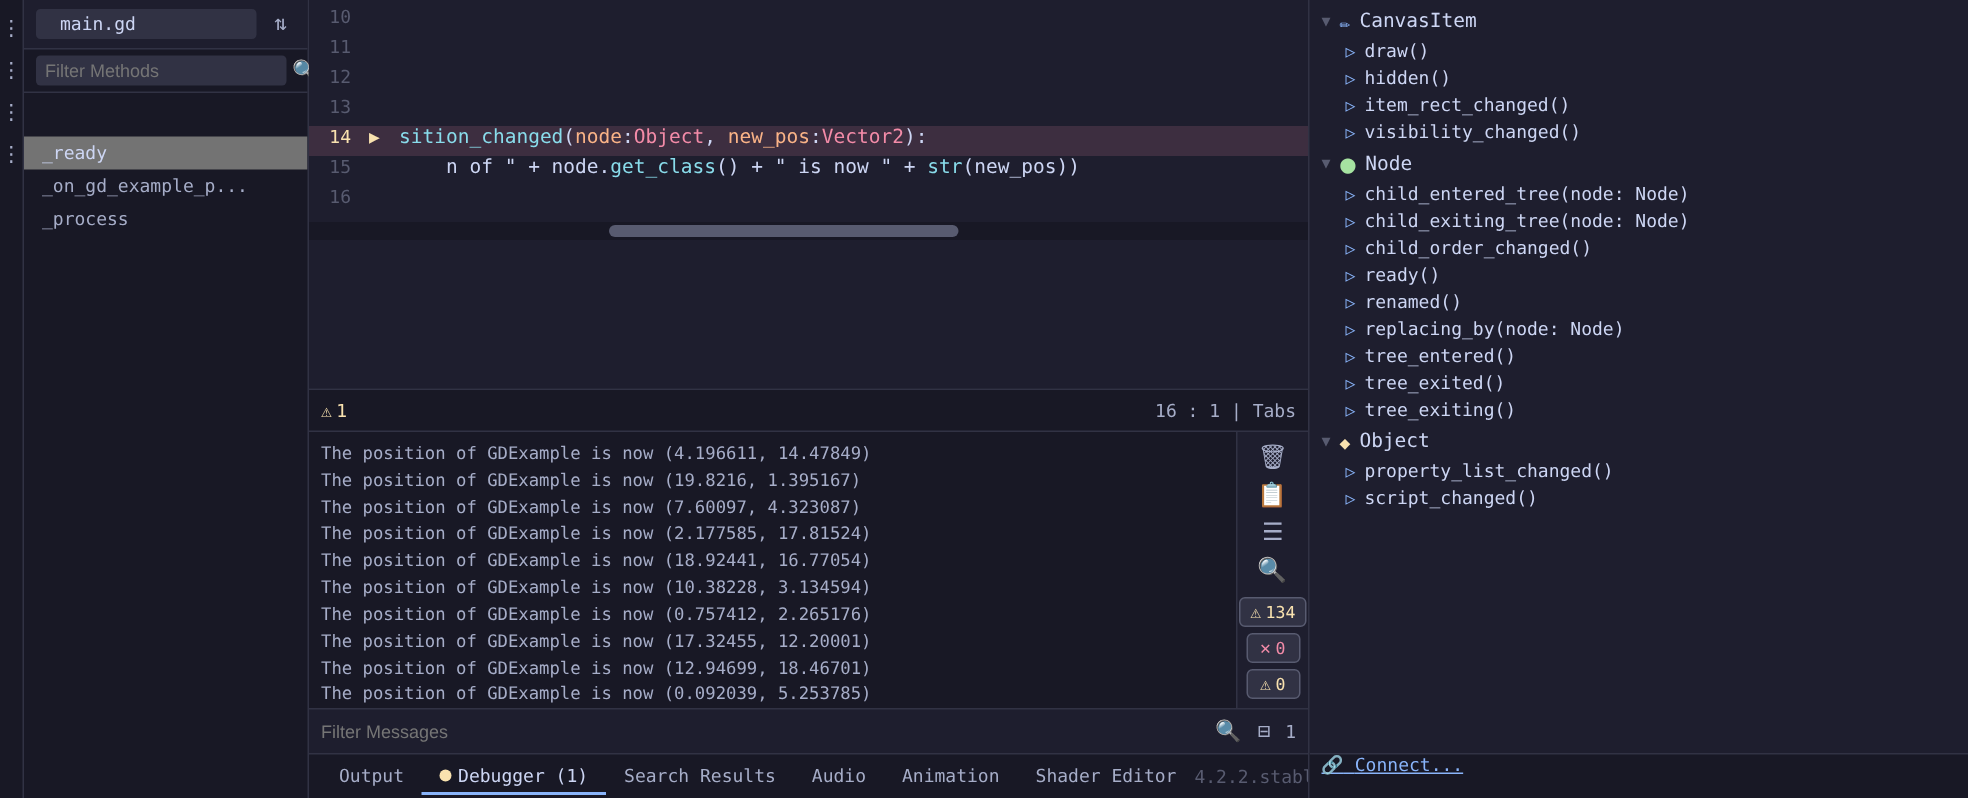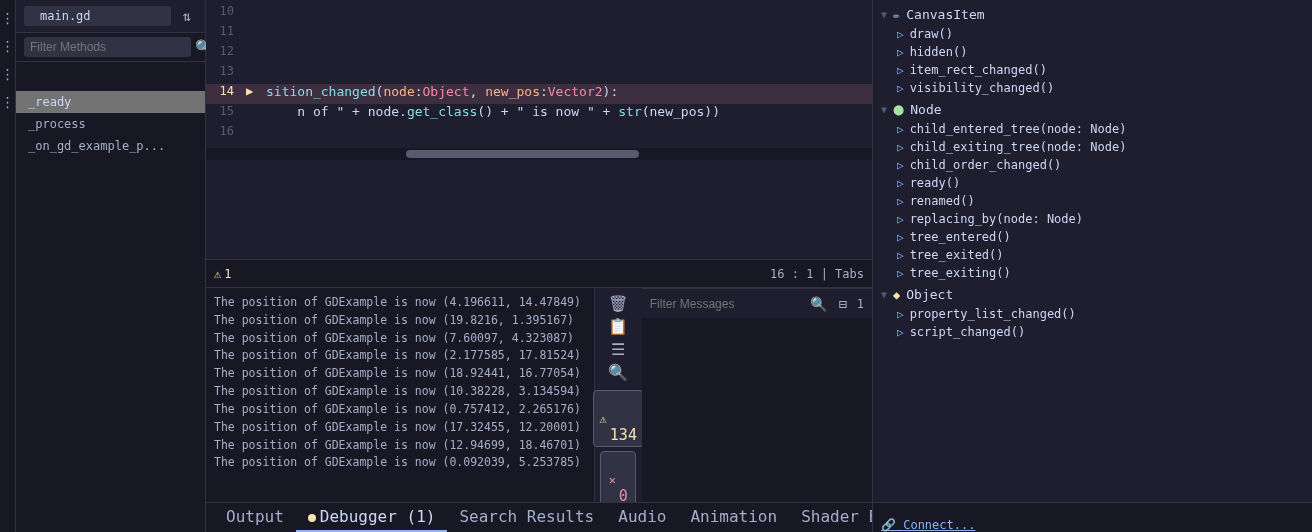--- a/index.html
+++ b/index.html
@@ -204,20 +204,21 @@
     .status-position {
       margin-left: auto;
     }
 
     
     .output-panel {
       height: 215px;
       background: #181825;
       border-top: 1px solid #313244;
       display: flex;
+      flex-direction: column;
       overflow: hidden;
     }
 
     .output-content {
       display: flex;
       flex: 1;
       overflow: hidden;
     }
 
     .output-text {
@@ -277,22 +278,21 @@
       border: 1px solid #585b70;
     }
 
     .badge-info {
       background: #313244;
       color: #f9e2af;
       border: 1px solid #585b70;
     }
 
     .badge-num {
-      font-size: 15px;
-      margin-top: 33px;
+      font-size: 11px;
     }
 
     
     .filter-messages-bar {
       height: 30px;
       background: #1e1e2e;
       border-top: 1px solid #313244;
       display: flex;
       align-items: center;
       padding: 0 8px;
@@ -320,21 +320,21 @@
       background: #181825;
       border-top: 1px solid #313244;
       display: flex;
       align-items: center;
       padding: 0 8px;
       gap: 0;
     }
 
     .bottom-tab {
       padding: 4px 12px;
-      font-size: 16px;
+      font-size: 12px;
       color: #a6adc8;
       cursor: pointer;
       border-bottom: 2px solid transparent;
       white-space: nowrap;
     }
 
     .bottom-tab.active {
       color: #cdd6f4;
       border-bottom-color: #89b4fa;
     }
@@ -419,21 +419,21 @@
       color: #cdd6f4;
       text-align: center;
     }
 
     
     .right-bottom-bar {
       height: 30px;
       background: #181825;
       border-top: 1px solid #313244;
       display: flex;
-      align-items: flex-end;
+      align-items: flex-start;
       padding: 0 8px;
     }
 
     .connect-link {
       font-size: 12px;
       color: #89b4fa;
       cursor: pointer;
       text-decoration: underline;
     }
 
@@ -464,22 +464,22 @@
     <div class="file-header">
       <div class="file-name">main.gd</div>
       <div class="icon-btn">⇅</div>
     </div>
     <div class="filter-row">
       <input class="filter-input" type="text" placeholder="Filter Methods" style="">
       <div class="icon-btn">🔍</div>
     </div>
     <div class="method-list">
       <div class="method-item active">_ready</div>
+      <div class="method-item">_on_gd_example_p...</div>
       <div class="method-item">_process</div>
-      <div class="method-item">_on_gd_example_p...</div>
     </div>
   </div>
 
   <div class="code-area">
 
     <div class="code-editor">
       <div class="code-lines">
         <div class="code-line">
           <span class="line-num">10</span>
           <span class="line-arrow"></span>

